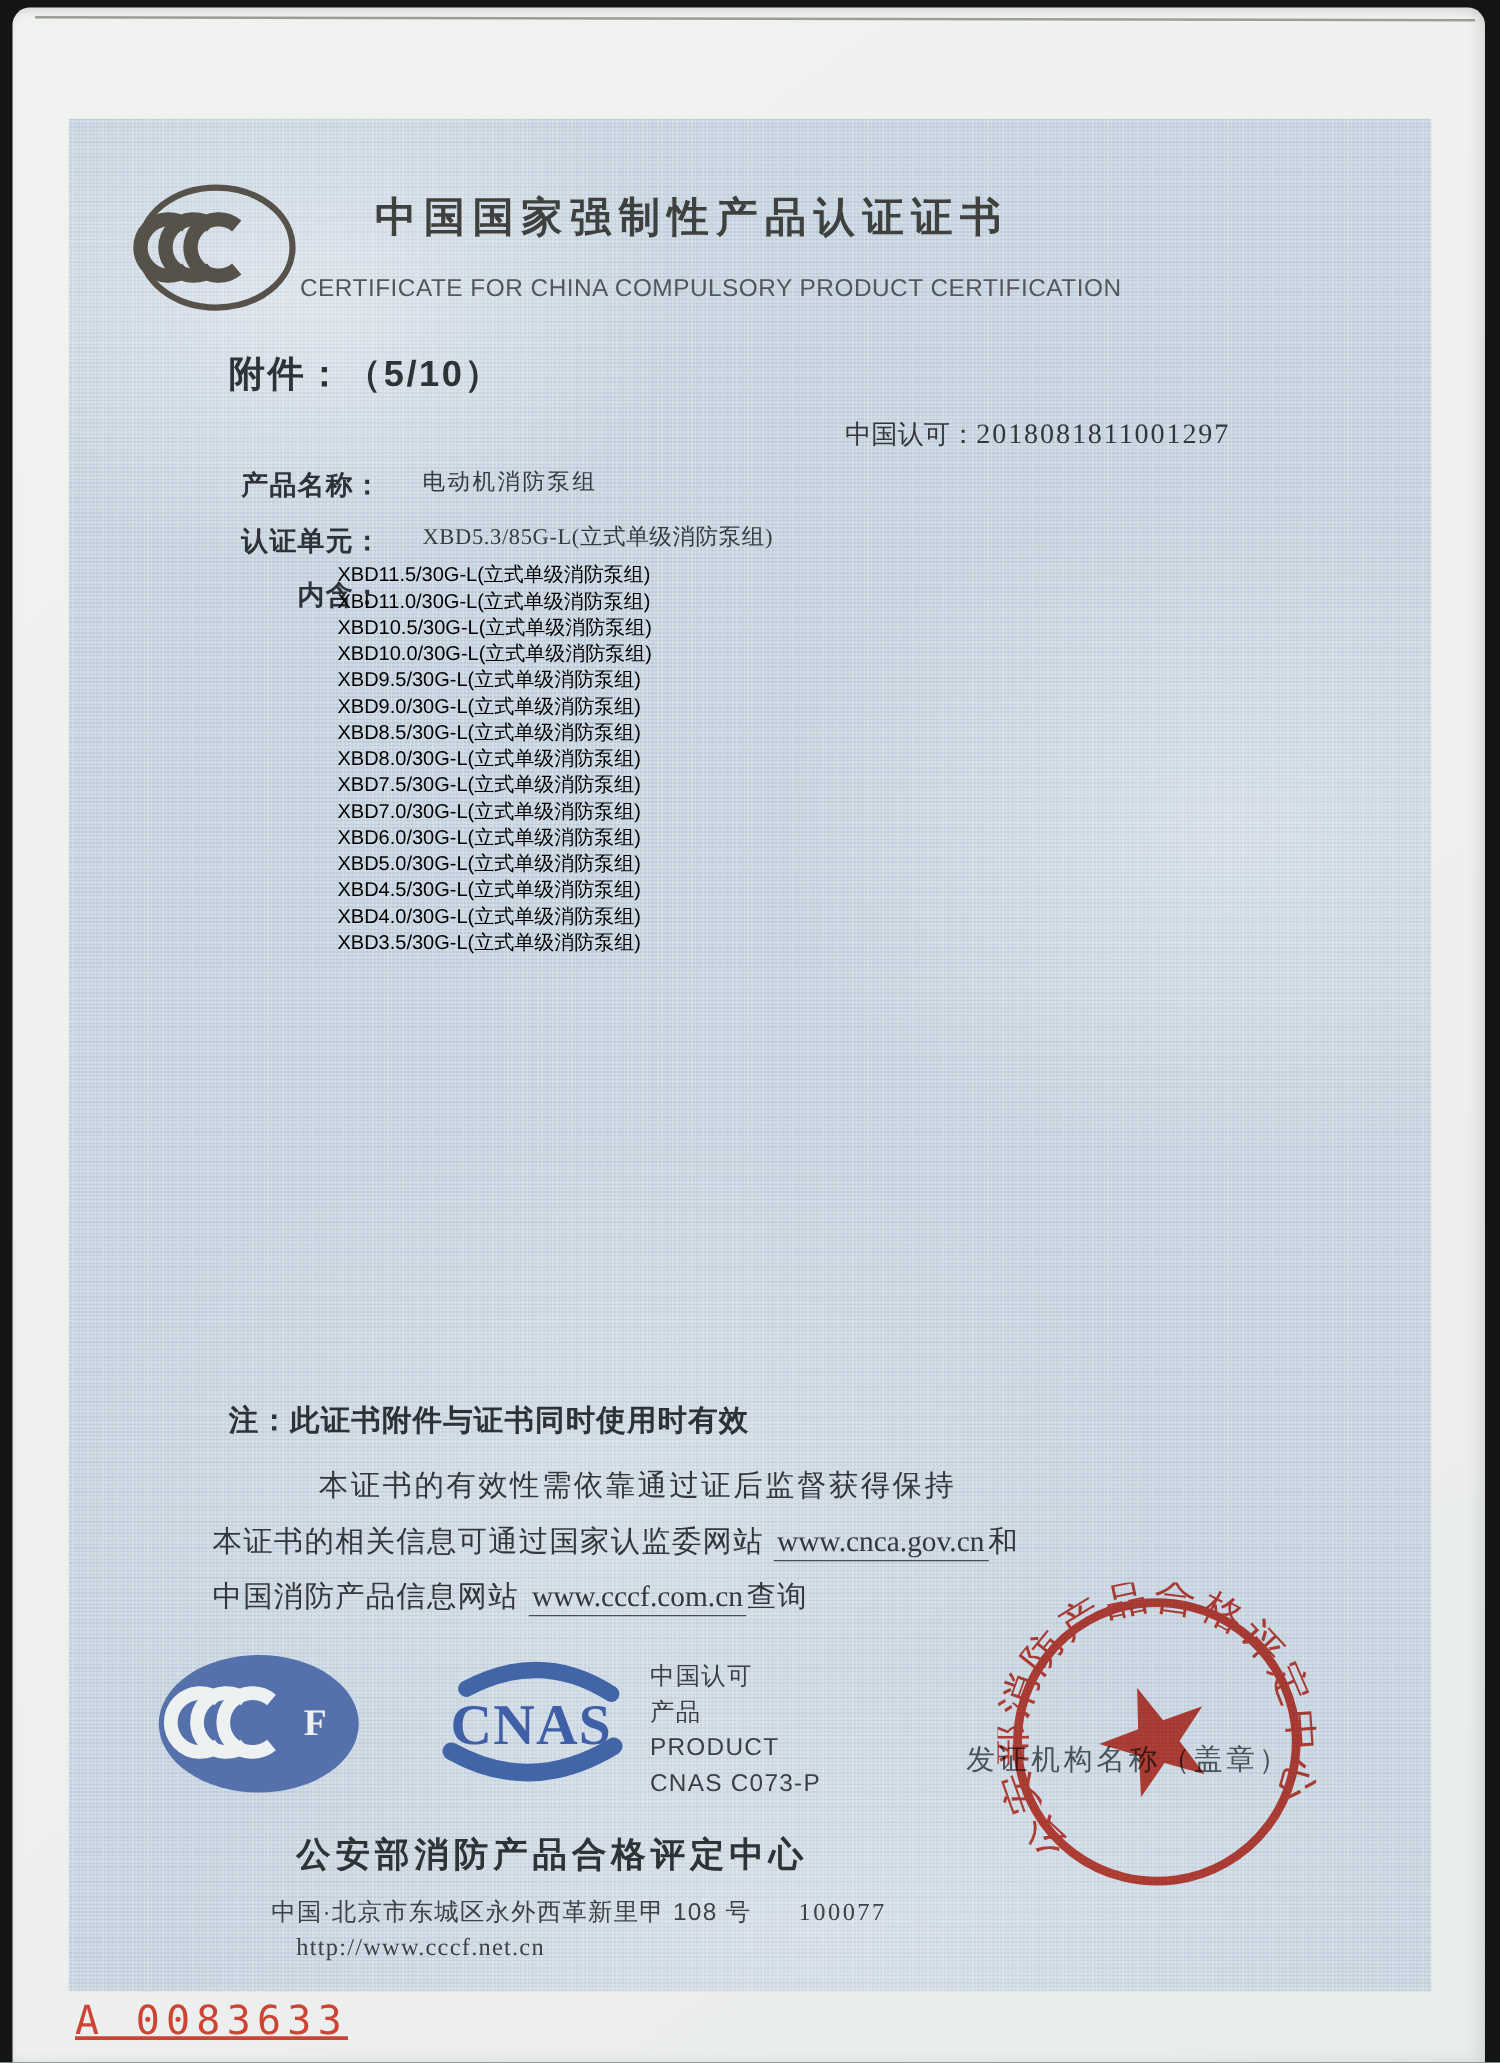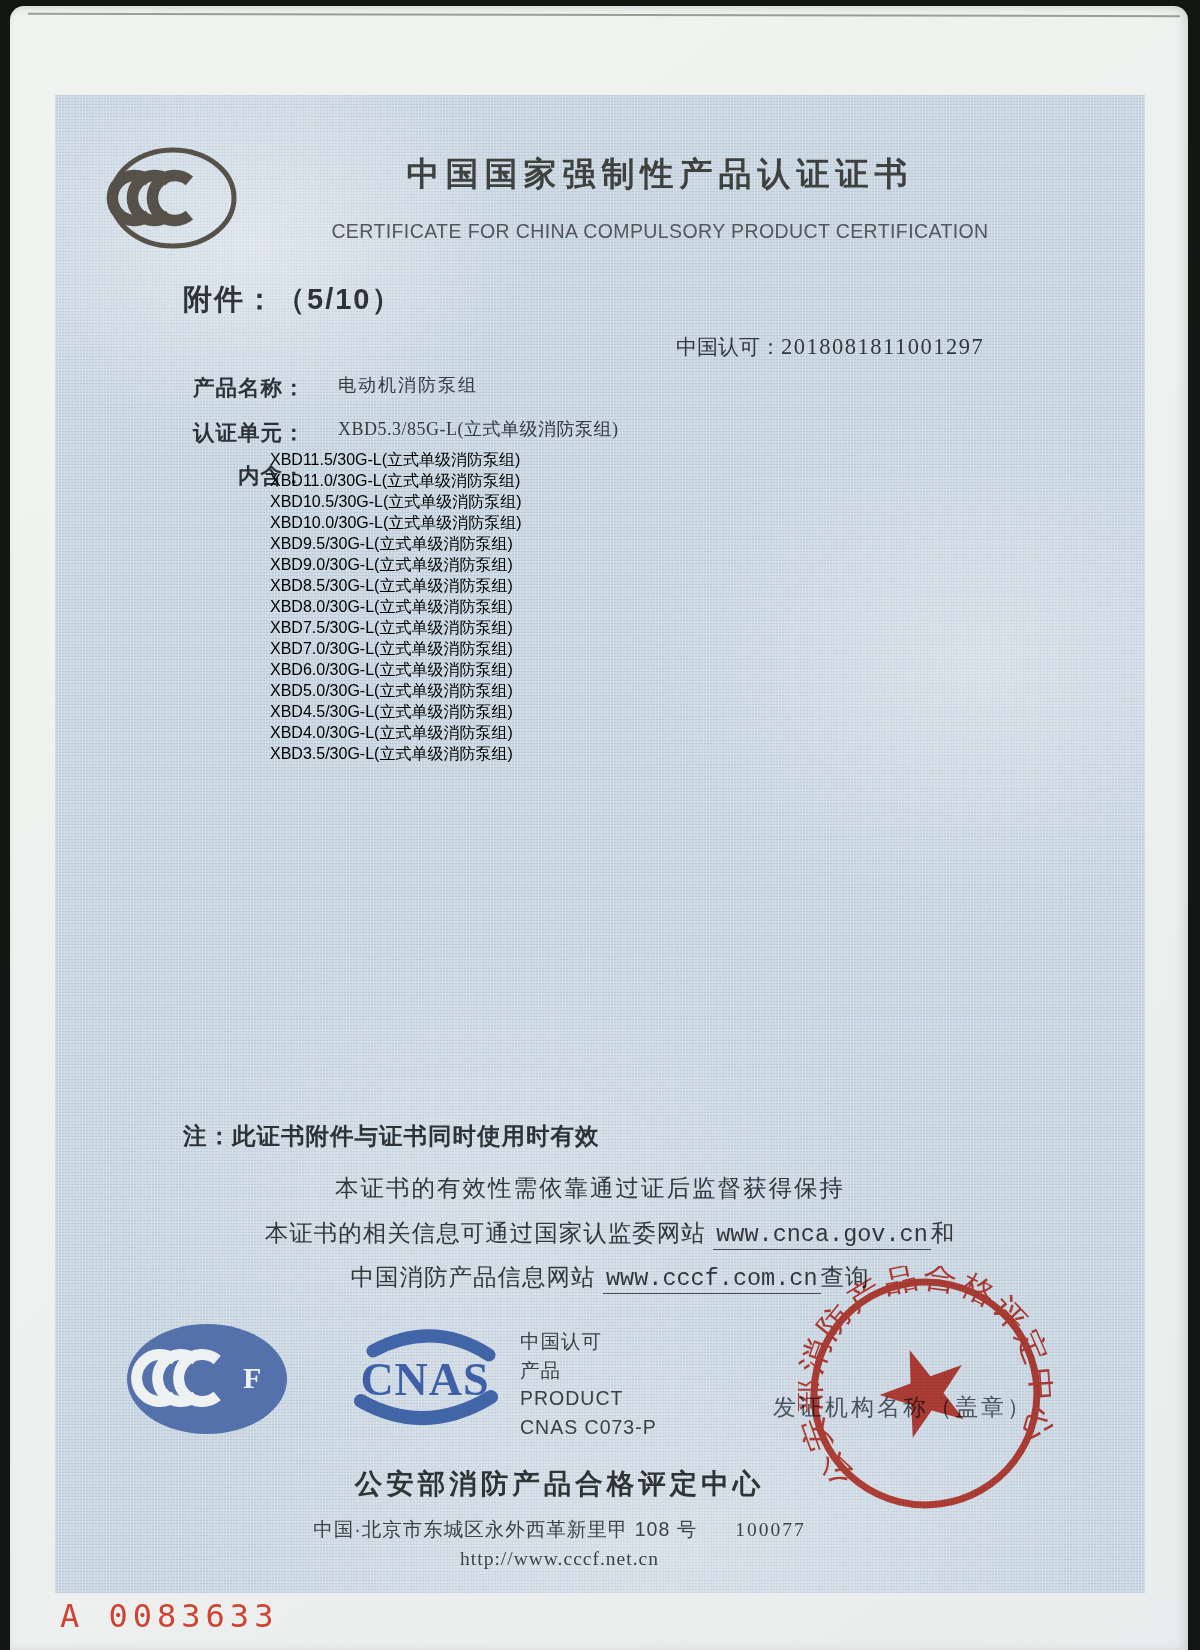--- a/index.html
+++ b/index.html
@@ -13,41 +13,41 @@
   .cert{position:absolute;left:55px;top:95px;width:1090px;height:1498px;
         background-color:#cbd7e2;
         background-image:
           radial-gradient(ellipse 420px 300px at 18% 10%, rgba(255,255,255,.38), transparent 70%),
           radial-gradient(ellipse 520px 380px at 85% 38%, rgba(255,255,255,.26), transparent 70%),
           radial-gradient(ellipse 620px 420px at 40% 74%, rgba(255,255,255,.20), transparent 72%),
           radial-gradient(ellipse 700px 300px at 55% 97%, rgba(255,255,255,.25), transparent 75%),
           repeating-linear-gradient(90deg, rgba(255,255,255,.20) 0 1px, transparent 1px 3px),
           repeating-linear-gradient(0deg, rgba(116,142,173,.15) 0 1px, transparent 1px 3px);}
   .abs{position:absolute;}
-  .ctr{text-align:center;}
+  .ctr{}
   .title-cn{left:300px;top:152px;width:720px;font-size:33px;font-weight:600;letter-spacing:6px;color:#3e413e;}
   .title-en{left:240px;top:220px;width:840px;font-size:19.5px;color:#53565b;letter-spacing:.4px;}
   .attach{left:183px;top:280px;font-size:29px;font-weight:600;color:#2e3338;letter-spacing:2px;text-align:right;}
   .certno{left:676px;top:333px;font-size:21px;color:#33373b;}
   .certno .num{font-family:"Liberation Serif",serif;font-size:22.5px;letter-spacing:1.5px;}
   .lbl{font-weight:700;color:#2d3238;font-size:21.5px;letter-spacing:1px;}
   .val{color:#363b41;font-size:18px;font-family:"Liberation Serif",serif;letter-spacing:.5px;}
   .note{left:183px;top:1120px;font-size:23.5px;font-weight:700;color:#2d3237;letter-spacing:1px;}
   .supline1{left:255px;top:1172px;width:670px;font-size:23.5px;color:#33373c;letter-spacing:2px;}
   .supline2{left:170px;top:1217px;width:880px;font-size:23.5px;color:#33373c;letter-spacing:1px;}
   .supline3{left:170px;top:1261px;width:880px;font-size:23.5px;color:#33373c;letter-spacing:1px;}
-  .url{font-family:Liberation Mono, monospace;letter-spacing:0;border-bottom:1.5px solid #4a4e54;padding:0 3px 1px 3px;}
+  .url{font-family:Liberation Serif, serif;letter-spacing:0;border-bottom:1.5px solid #4a4e54;padding:0 3px 1px 3px;}
   .accred{left:520px;top:1327px;font-size:19.5px;line-height:28.5px;color:#3b4045;letter-spacing:1px;}
   .stamp-overlay{left:773px;top:1392px;font-size:23px;color:#4a525c;letter-spacing:3px;z-index:1;}
   .stamp{left:798px;top:1266px;z-index:2;mix-blend-mode:multiply;opacity:.93;}
   .issuer{left:237px;top:1466px;width:645px;font-size:27.5px;font-weight:700;color:#2e3336;letter-spacing:4px;}
   .address{left:217px;top:1516px;width:685px;font-size:19.5px;color:#3e4246;letter-spacing:1px;}
   .address .post{margin-left:38px;font-family:"Liberation Serif",serif;letter-spacing:2px;margin-top:32px;}
   .website{left:237px;top:1548px;width:645px;font-size:19.5px;color:#3e4246;font-family:"Liberation Serif",serif;letter-spacing:1px;}
-  .serial{left:60px;top:1597px;font-size:32px;color:#cd4434;font-family:"DejaVu Sans Mono","Liberation Mono",monospace;letter-spacing:5px;}
+  .serial{left:60px;top:1597px;font-size:32px;color:#cd4434;font-family:"DejaVu Sans Mono","Liberation Mono",monospace;letter-spacing:5px;text-decoration:underline;}
   svg text{font-family:"Liberation Serif",serif;}
 </style>
 </head>
 <body>
 
 <div class="page">
   <div class="paper"></div>
   <div class="hairline"></div>
 
   <div class="cert">

